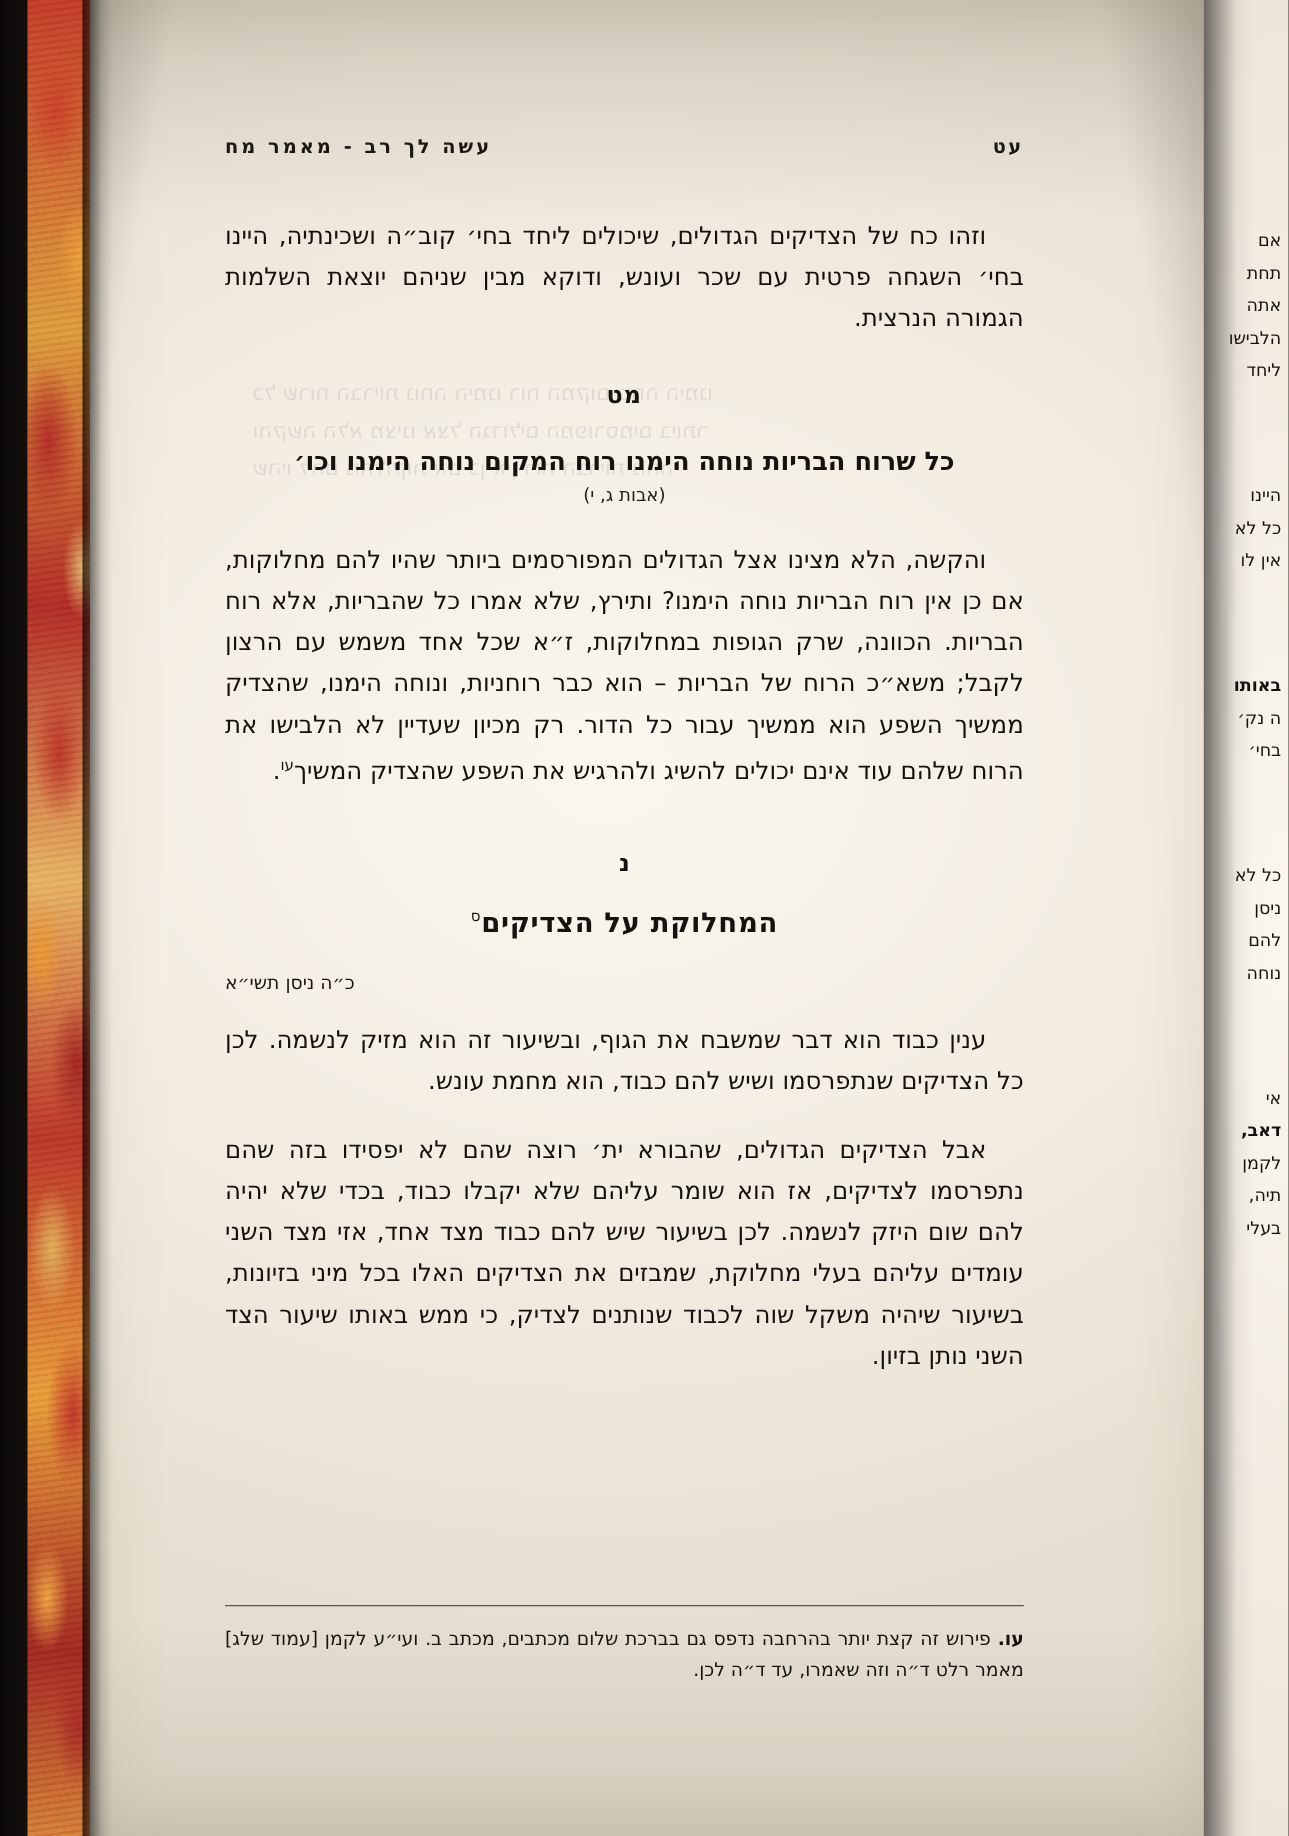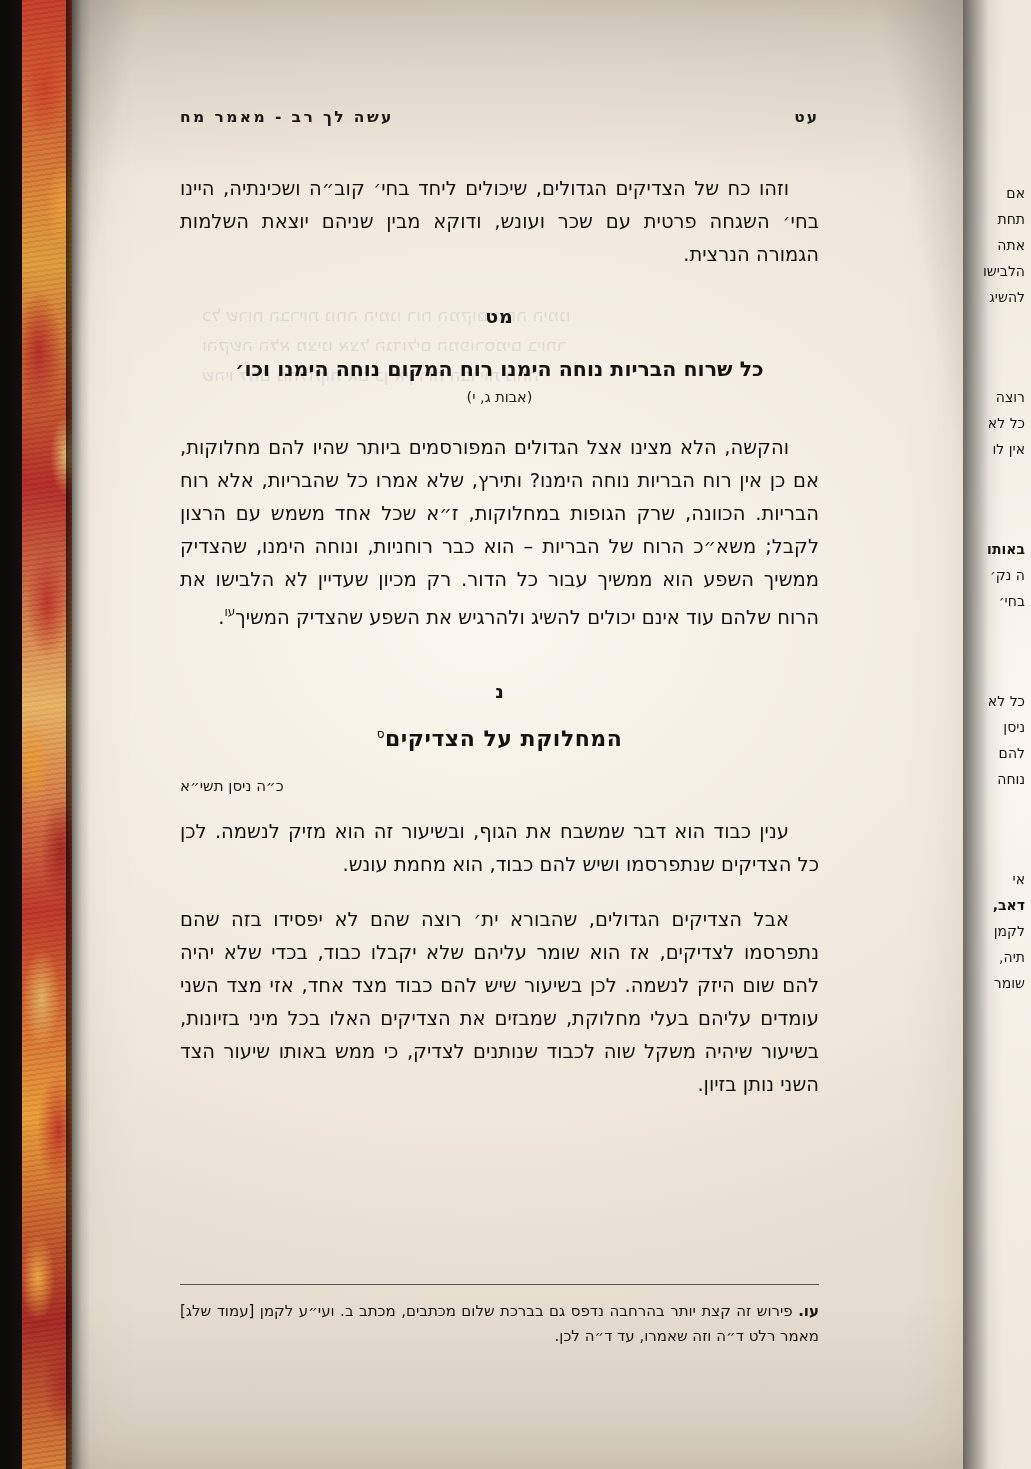--- a/index.html
+++ b/index.html
@@ -274,36 +274,36 @@
 
     </div>
   </div>
 
   <div class="page-right">
     <div class="rcol">
       <div>אם</div>
       <div>תחת</div>
       <div>אתה</div>
       <div>הלבישו</div>
-      <div>להשיג</div>
+      <div>ליחד</div>
       <div class="sp"></div>
-      <div>רוצה</div>
+      <div>היינו</div>
       <div>כל לא</div>
       <div>אין לו</div>
       <div class="sp"></div>
       <div class="bold">באותו</div>
       <div>ה נק׳</div>
       <div>בחי׳</div>
       <div class="sp"></div>
       <div>כל לא</div>
       <div>ניסן</div>
       <div>להם</div>
       <div>נוחה</div>
       <div class="sp"></div>
       <div>אי</div>
       <div class="bold">דאב,</div>
       <div>לקמן</div>
       <div>תיה,</div>
-      <div>שומר</div>
+      <div>בעלי</div>
     </div>
   </div>
 
 </div>
 
 </body></html>

